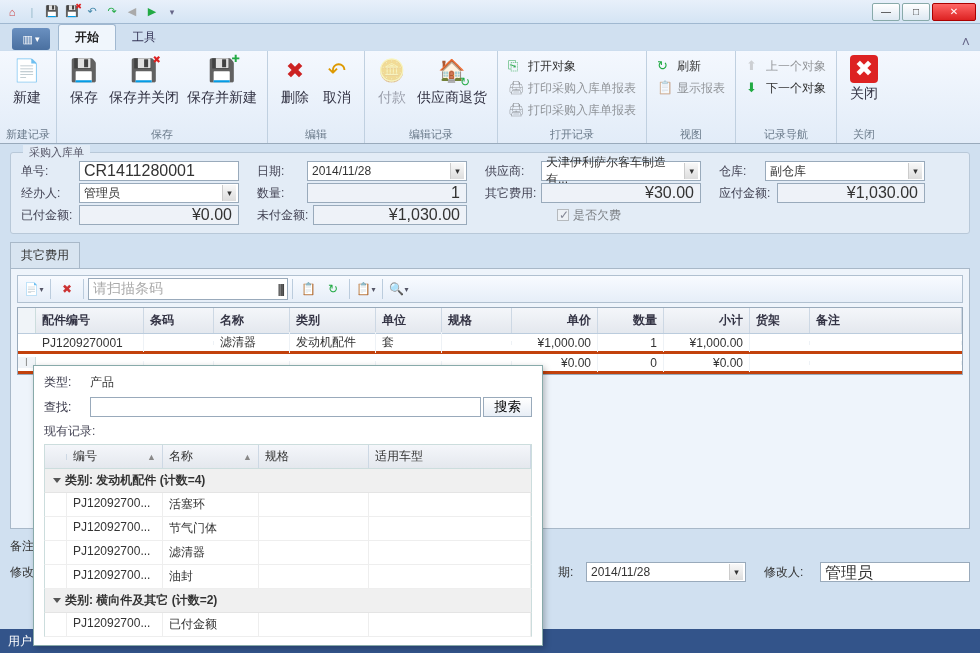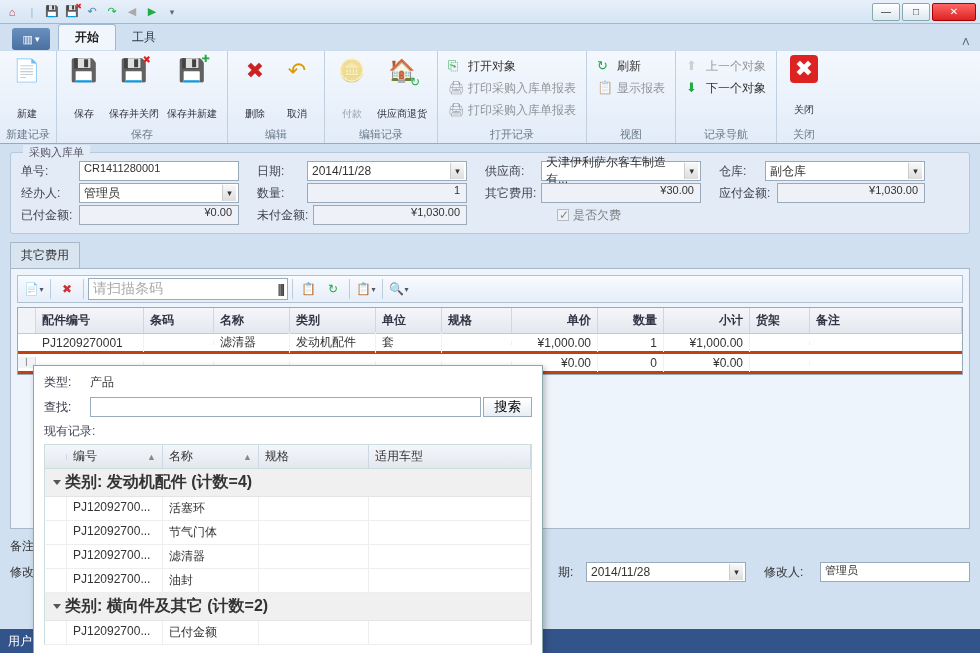--- a/index.html
+++ b/index.html
@@ -19,33 +19,33 @@
 .rib-tab.active { background: #f0f6fc; border: 1px solid #a0b8d0; border-bottom: none; border-radius: 3px 3px 0 0; font-weight: bold; color:#222;}
 .rib-chevron { margin-left:auto; margin-right:10px; color:#668; font-size:14px;}
 
 
 .ribbon { height: 94px; background: linear-gradient(#f4f8fe,#e2ecf8); border-top:1px solid #cde; border-bottom: 1px solid #9ab; display: flex; }
 .rgroup { border-right: 1px solid #c0d0e0; padding: 2px 6px 0 6px; display: flex; flex-direction: column; }
 .rgroup-items { display: flex; flex: 1; align-items: flex-start; }
 .rgroup-label { text-align: center; color: #6a7a8a; font-size: 11px; height: 16px; }
 .rbtn { display: flex; flex-direction: column; align-items: center; padding: 2px 4px; min-width: 42px; }
 .rbtn .ico { width: 32px; height: 32px; display:flex; align-items:center; justify-content:center; font-size:22px;}
-.rbtn .lab { font-size: 10px; color: #334; margin-top: 20px; white-space: nowrap; }
+.rbtn .lab { font-size: 14px; color: #334; margin-top: 2px; white-space: nowrap; }
 .rbtn.dim .ico, .rbtn.dim .lab { opacity: 0.45; }
 .rbtn-sm { display: flex; align-items: center; height: 22px; padding: 0 4px; }
 .rbtn-sm .ico { width:16px; height:16px; margin-right:4px; font-size:13px;}
 .rbtn-sm.dim { opacity:0.5; }
 .rcol { display:flex; flex-direction:column; justify-content:flex-start; padding-top:2px;}
 
 
 .form-wrap { margin: 8px 10px 4px 10px; border: 1px solid #b8c8d8; background: #e3ecf6; border-radius: 3px; padding: 6px 10px 6px 10px; position: relative; }
 .form-legend { position: absolute; top: -8px; left: 12px; background: #e3ecf6; padding: 0 6px; font-size: 11px; color: #556; }
 .form-row { display: flex; align-items: center; margin: 2px 0; }
 .flabel { width: 58px; color: #445; font-size: 12px; }
-.finput { height: 20px; border: 1px solid #9ab; background: #fff; padding: 0 4px; font-size: 11px; }
+.finput { height: 20px; border: 1px solid #9ab; background: #fff; padding: 0 4px; font-size: 16px; }
 .finput.ro { background:#eef2f8; text-align:right; padding-right:6px;}
 .fselect { height: 20px; border: 1px solid #9ab; background: #fff; display:flex; align-items:center; justify-content:space-between; padding:0 2px 0 4px;}
 .dd-arrow { width:14px; height:16px; background:linear-gradient(#f8f8f8,#ddd); border-left:1px solid #ccc; display:flex; align-items:center; justify-content:center; font-size:9px;}
 
 
 .detail-tabs { margin: 8px 10px 0 10px; display: flex; border-bottom: 1px solid #a8b8c8; }
 .dtab { padding: 4px 10px; border:1px solid #a8b8c8; background:#d8e4f0; margin-right:2px; border-bottom:none; font-size:12px; }
 .dtab.active { background:#faf0c8; font-weight:bold; }
 
 
@@ -67,21 +67,21 @@
 
 
 .popup { position:absolute; left:22px; top:96px; width:510px; background:#fff; border:1px solid #8aa; box-shadow:2px 2px 6px rgba(0,0,0,0.25); z-index:10;}
 .popup-inner { padding:8px 10px;}
 .pop-row { display:flex; align-items:center; margin-bottom:6px;}
 .pop-label { width:46px; color:#334;}
 .pop-input { flex:1; border:1px solid #9ab; height:20px; background:#fff;}
 .pop-btn { height:20px; padding:0 10px; border:1px solid #9ab; background:linear-gradient(#fff,#e8eef6); margin-left:2px;}
 .pop-grid-head { display:flex; background:linear-gradient(#f4f6fa,#e4e8ee); border:1px solid #cdd;align-items:center; }
 .pgh { border-right:1px solid #cdd8e4; padding:3px 6px; font-size:12px; display:flex; align-items:center;}
-.pg-group { background:#f0f0f0; padding:3px 8px; font-weight:bold; font-size:16px; border-bottom:1px solid #e4e4e4; border-left:1px solid #cdd; border-right:1px solid #cdd;}
+.pg-group { background:#f0f0f0; padding:3px 8px; font-weight:bold; font-size:12px; border-bottom:1px solid #e4e4e4; border-left:1px solid #cdd; border-right:1px solid #cdd;}
 .pg-row { display:flex; border-bottom:1px solid #eee; border-left:1px solid #cdd; border-right:1px solid #cdd;}
 .pgc { padding:3px 6px; font-size:12px; border-right:1px solid #eee;}
 .tri { display:inline-block; width:0; height:0; border-left:4px solid transparent; border-right:4px solid transparent; border-top:5px solid #555; margin-right:4px; vertical-align:middle;}
 
 
 .bottom-info { margin:6px 10px 0 10px; display:flex; flex-direction:column; gap:4px;}
 .bi-row { display:flex; align-items:center; height:22px;}
 .status-bar { position:absolute; left:0; right:0; bottom:0; height:24px; background:#33548a; color:#fff; display:flex; align-items:center; padding:0 8px; font-size:12px;}
 
 .chk { width:12px; height:12px; border:1px solid #999; background:#f5f5f5; display:inline-block; margin-right:4px; vertical-align:middle; position:relative;}

